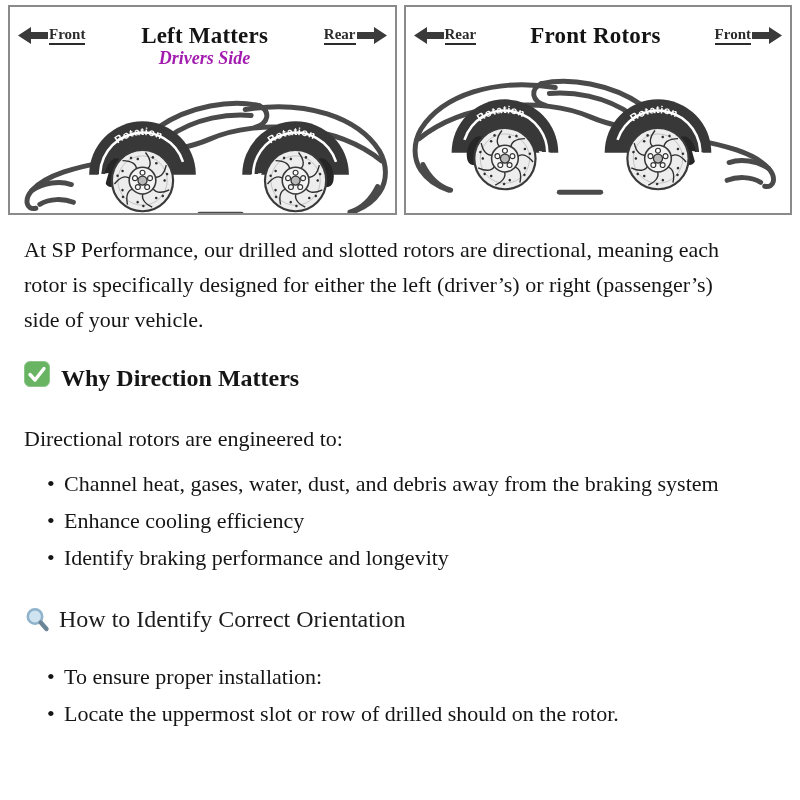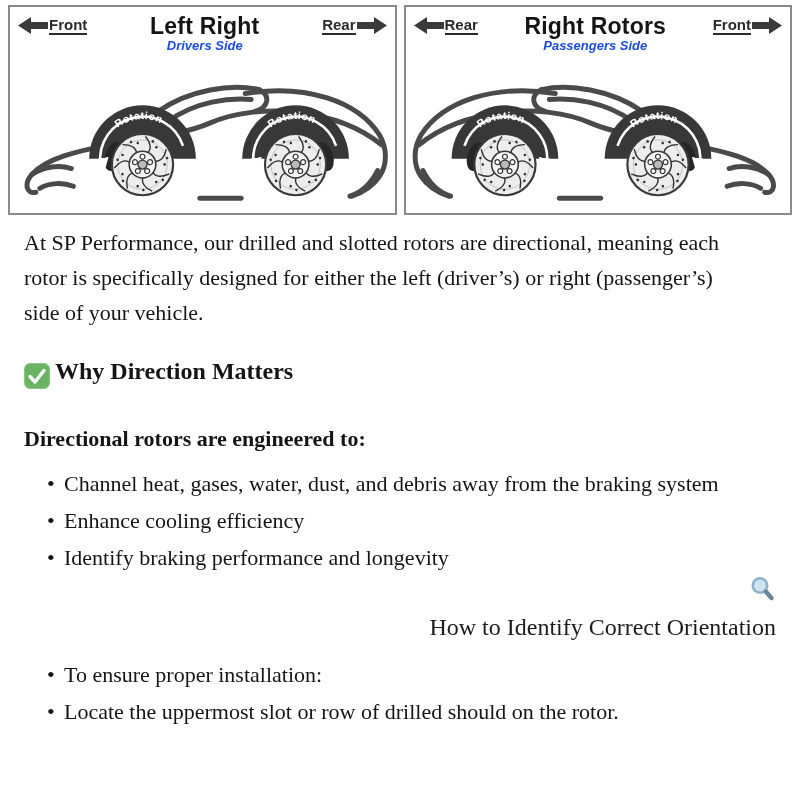--- a/index.html
+++ b/index.html
@@ -2,60 +2,60 @@
 <html><head>
 <meta charset="utf-8">
 <style>
   * { box-sizing: border-box; margin: 0; padding: 0; }
   html, body { background: #ffffff; width: 800px; }
   body { font-family: "Liberation Serif", serif; color: #151515; }
 
   
   .figure { display: flex; gap: 7px; margin: 5px 8px 0 8px; }
   .panel { flex: 1 1 0; border: 2px solid #8a8a8a; background: #fff; height: 210px; overflow: hidden; }
-  .panel-header { display: grid; grid-template-columns: auto 1fr auto; align-items: start; padding: 7px 8px 0 8px; font-family: Liberation Sans, sans-serif; }
+  .panel-header { display: grid; grid-template-columns: auto 1fr auto; align-items: start; padding: 17px 8px 0 8px; font-family: Liberation Serif, serif; }
   .dir { display: flex; align-items: center; gap: 1px; margin-top: 3px; }
   .dir-label { font-weight: bold; font-size: 15px; color: #2b2b2b; border-bottom: 2px solid #2b2b2b; line-height: 1.05; }
   .dir svg { display: block; }
   .panel-titles { text-align: center; margin-top: 0; }
   .panel-title { font-size: 23px; font-weight: bold; color: #141414; line-height: 1.05; letter-spacing: 0.2px; }
-  .panel-subtitle { font-size: 13px; font-weight: bold; font-style: italic; color: #1d4ed8; line-height: 1.2; }
+  .panel-subtitle { font-size: 18px; font-weight: bold; font-style: italic; color: #a21caf; line-height: 1.2; }
   .car-svg { display: block; width: 100%; height: 158px; }
 
   
   .content { padding: 0 24px; font-size: 22px; line-height: 35px; }
-  .intro { margin-top: 10px; max-width: 700px; }
-  .h2row { margin-top: 24px; display: flex; align-items: flex-end; gap: 5px; }
+  .intro { margin-top: 17px; max-width: 700px; }
+  .h2row { margin-top: 24px; display: flex; align-items: flex-start; gap: 11px; }
   .h2row .htext { font-size: 24px; font-weight: bold; }
-  .h3row { display: flex; align-items: flex-end; gap: 8px; flex-direction: column; }
+  .h3row { margin-top: 27px; display: flex; align-items: center; gap: 8px; }
   .h3row .htext { font-size: 24px; font-weight: normal; color: #1c1c1c; }
-  .lead { margin-top: 32px; font-weight: bold; }
+  .lead { margin-top: 25px; }
   ul.blist { margin-top: 10px; list-style: none; padding-left: 40px; max-width: 700px; }
   ul.blist li { position: relative; }
   ul.blist li + li { margin-top: 2px; }
   ul.blist li::before { content: "\2022"; position: absolute; left: -17px; font-size: 22px; }
-  ul.second { margin-top: 12px; max-width: 720px; }
+  ul.second { margin-top: 22px; max-width: 720px; }
   .emoji { display: inline-block; flex: 0 0 auto; }
   .emoji svg { display: block; }
 </style>
 </head>
 <body>
 
 <div class="figure">
 
   <div class="panel">
     <div class="panel-header">
       <div class="dir">
         <svg width="30" height="17" viewBox="0 0 30 17">
             <polygon points="0,8.5 13,0 13,5 30,5 30,12 13,12 13,17" fill="#3a3a3a"></polygon>
           </svg>
         <span class="dir-label">Front</span>
       </div>
       <div class="panel-titles">
-        <div class="panel-title">Left Right</div>
+        <div class="panel-title">Left Matters</div>
         <div class="panel-subtitle">Drivers Side</div>
       </div>
       <div class="dir">
         <span class="dir-label">Rear</span>
         <svg width="30" height="17" viewBox="0 0 30 17">
             <polygon points="30,8.5 17,0 17,5 0,5 0,12 17,12 17,17" fill="#3a3a3a"></polygon>
           </svg>
       </div>
     </div>
 
@@ -149,22 +149,21 @@
 
   <div class="panel">
     <div class="panel-header">
       <div class="dir">
         <svg width="30" height="17" viewBox="0 0 30 17">
             <polygon points="0,8.5 13,0 13,5 30,5 30,12 13,12 13,17" fill="#3a3a3a"></polygon>
           </svg>
         <span class="dir-label">Rear</span>
       </div>
       <div class="panel-titles">
-        <div class="panel-title">Right Rotors</div>
-        <div class="panel-subtitle">Passengers Side</div>
+        <div class="panel-title">Front Rotors</div>
       </div>
       <div class="dir">
         <span class="dir-label">Front</span>
         <svg width="30" height="17" viewBox="0 0 30 17">
             <polygon points="30,8.5 17,0 17,5 0,5 0,12 17,12 17,17" fill="#3a3a3a"></polygon>
           </svg>
       </div>
     </div>
 
     <svg class="car-svg" viewBox="0 0 385 160" preserveAspectRatio="xMidYMid meet">

